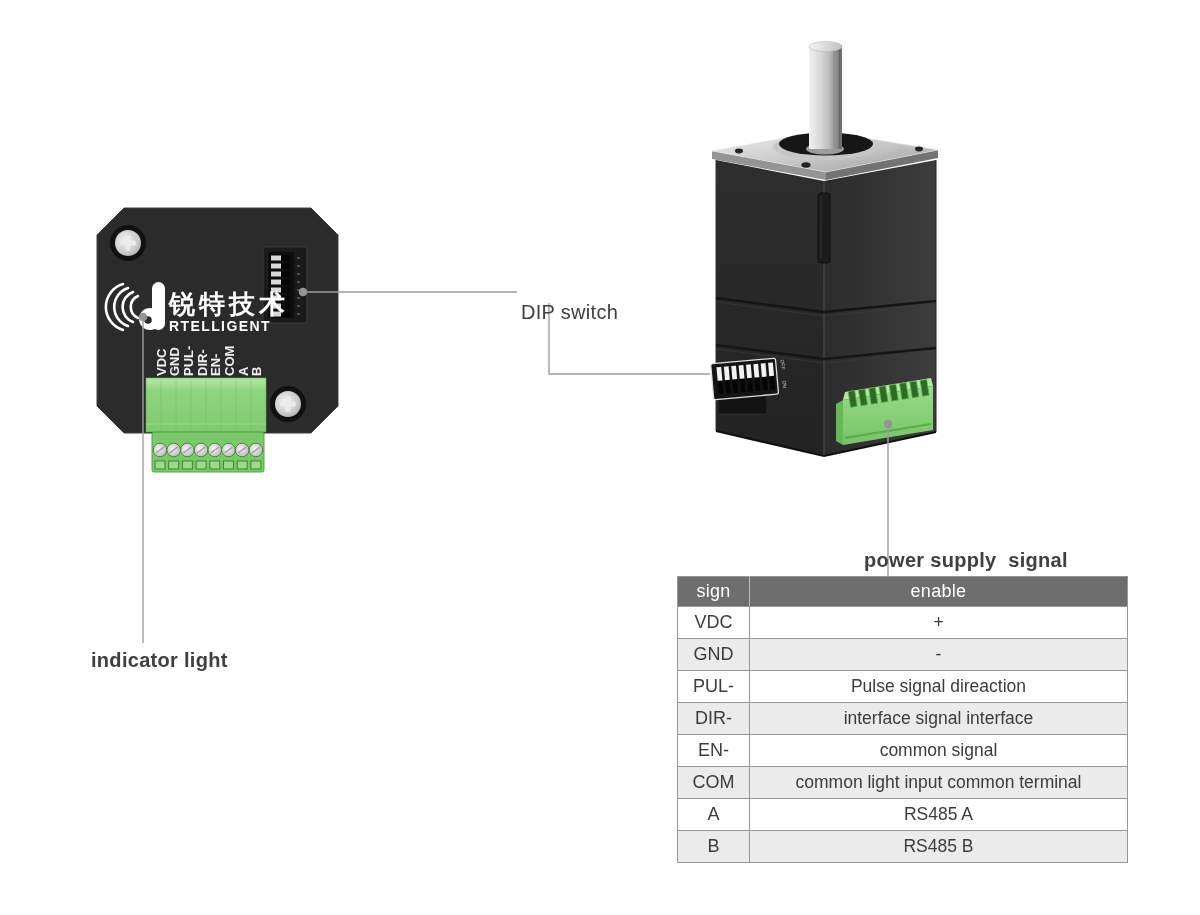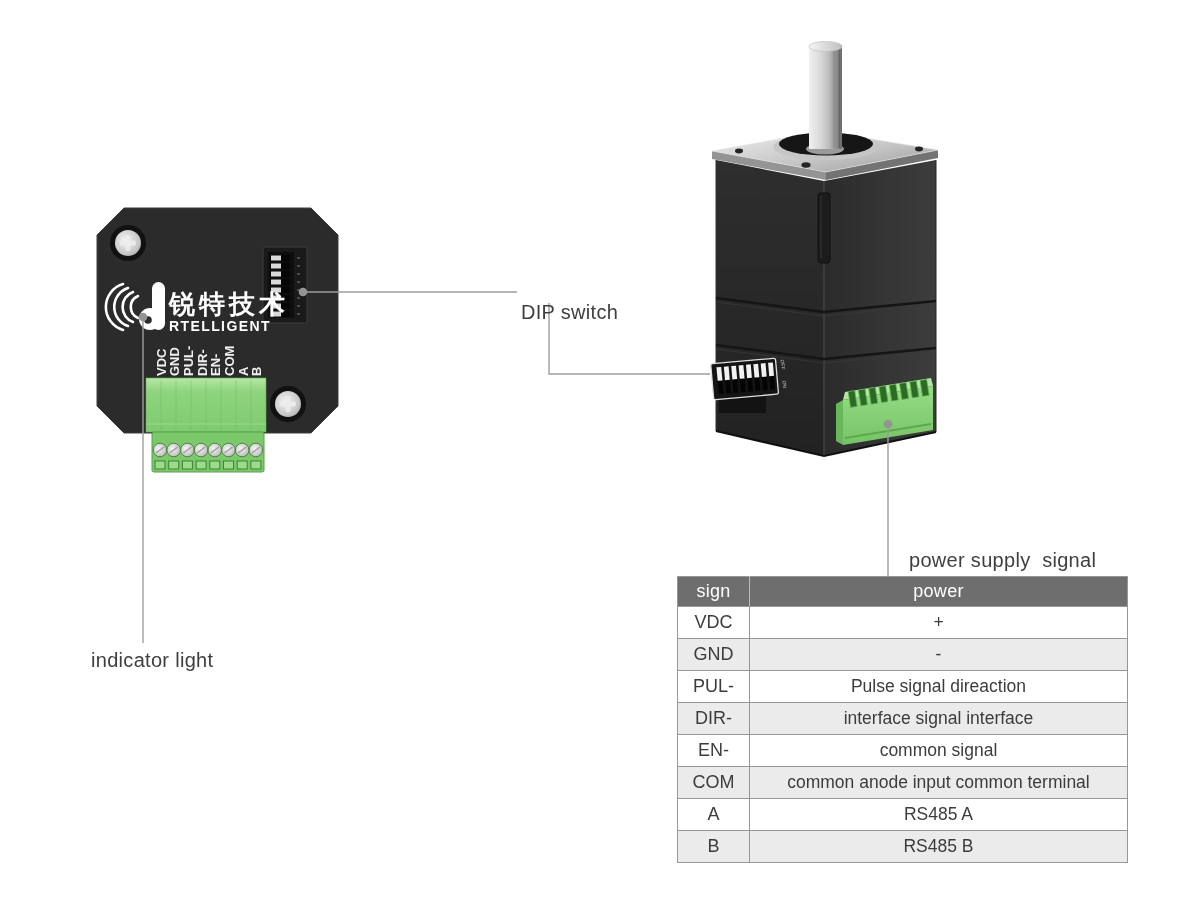--- a/index.html
+++ b/index.html
@@ -296,32 +296,32 @@
       <path d="M888,428 V599"></path>
     </g>
     <g fill="#949494">
       <circle cx="303" cy="292" r="4.3"></circle>
       <circle cx="143" cy="317" r="4.3"></circle>
       <circle cx="888" cy="424" r="4.3"></circle>
     </g>
   </svg>
 
   <div class="callout" style="left:521px;top:281px;margin-top:20px;">DIP switch</div>
-  <div class="callout" style="left:91px;top:649px;">indicator light</div>
-  <div class="callout" style="left:909px;top:549px;">power supply  signal</div>
+  <div class="callout" style="left:91px;top:649px;font-weight:bold;">indicator light</div>
+  <div class="callout" style="left:864px;top:549px;font-weight:bold;">power supply  signal</div>
 
   <table class="signal-table">
     <colgroup>
         <col style="width:72px">
         <col style="width:378px">
       </colgroup>
     <thead>
       <tr>
         <th>sign</th>
-        <th>power</th>
+        <th>enable</th>
       </tr>
     </thead>
     <tbody>
       <tr>
         <td>VDC</td>
         <td>+</td>
       </tr>
       <tr>
         <td>GND</td>
         <td>-</td>
@@ -333,21 +333,21 @@
       <tr>
         <td>DIR-</td>
         <td>interface signal interface</td>
       </tr>
       <tr>
         <td>EN-</td>
         <td>common signal</td>
       </tr>
       <tr>
         <td>COM</td>
-        <td>common anode input common terminal</td>
+        <td>common light input common terminal</td>
       </tr>
       <tr>
         <td>A</td>
         <td>RS485 A</td>
       </tr>
       <tr>
         <td>B</td>
         <td>RS485 B</td>
       </tr>
     </tbody>

